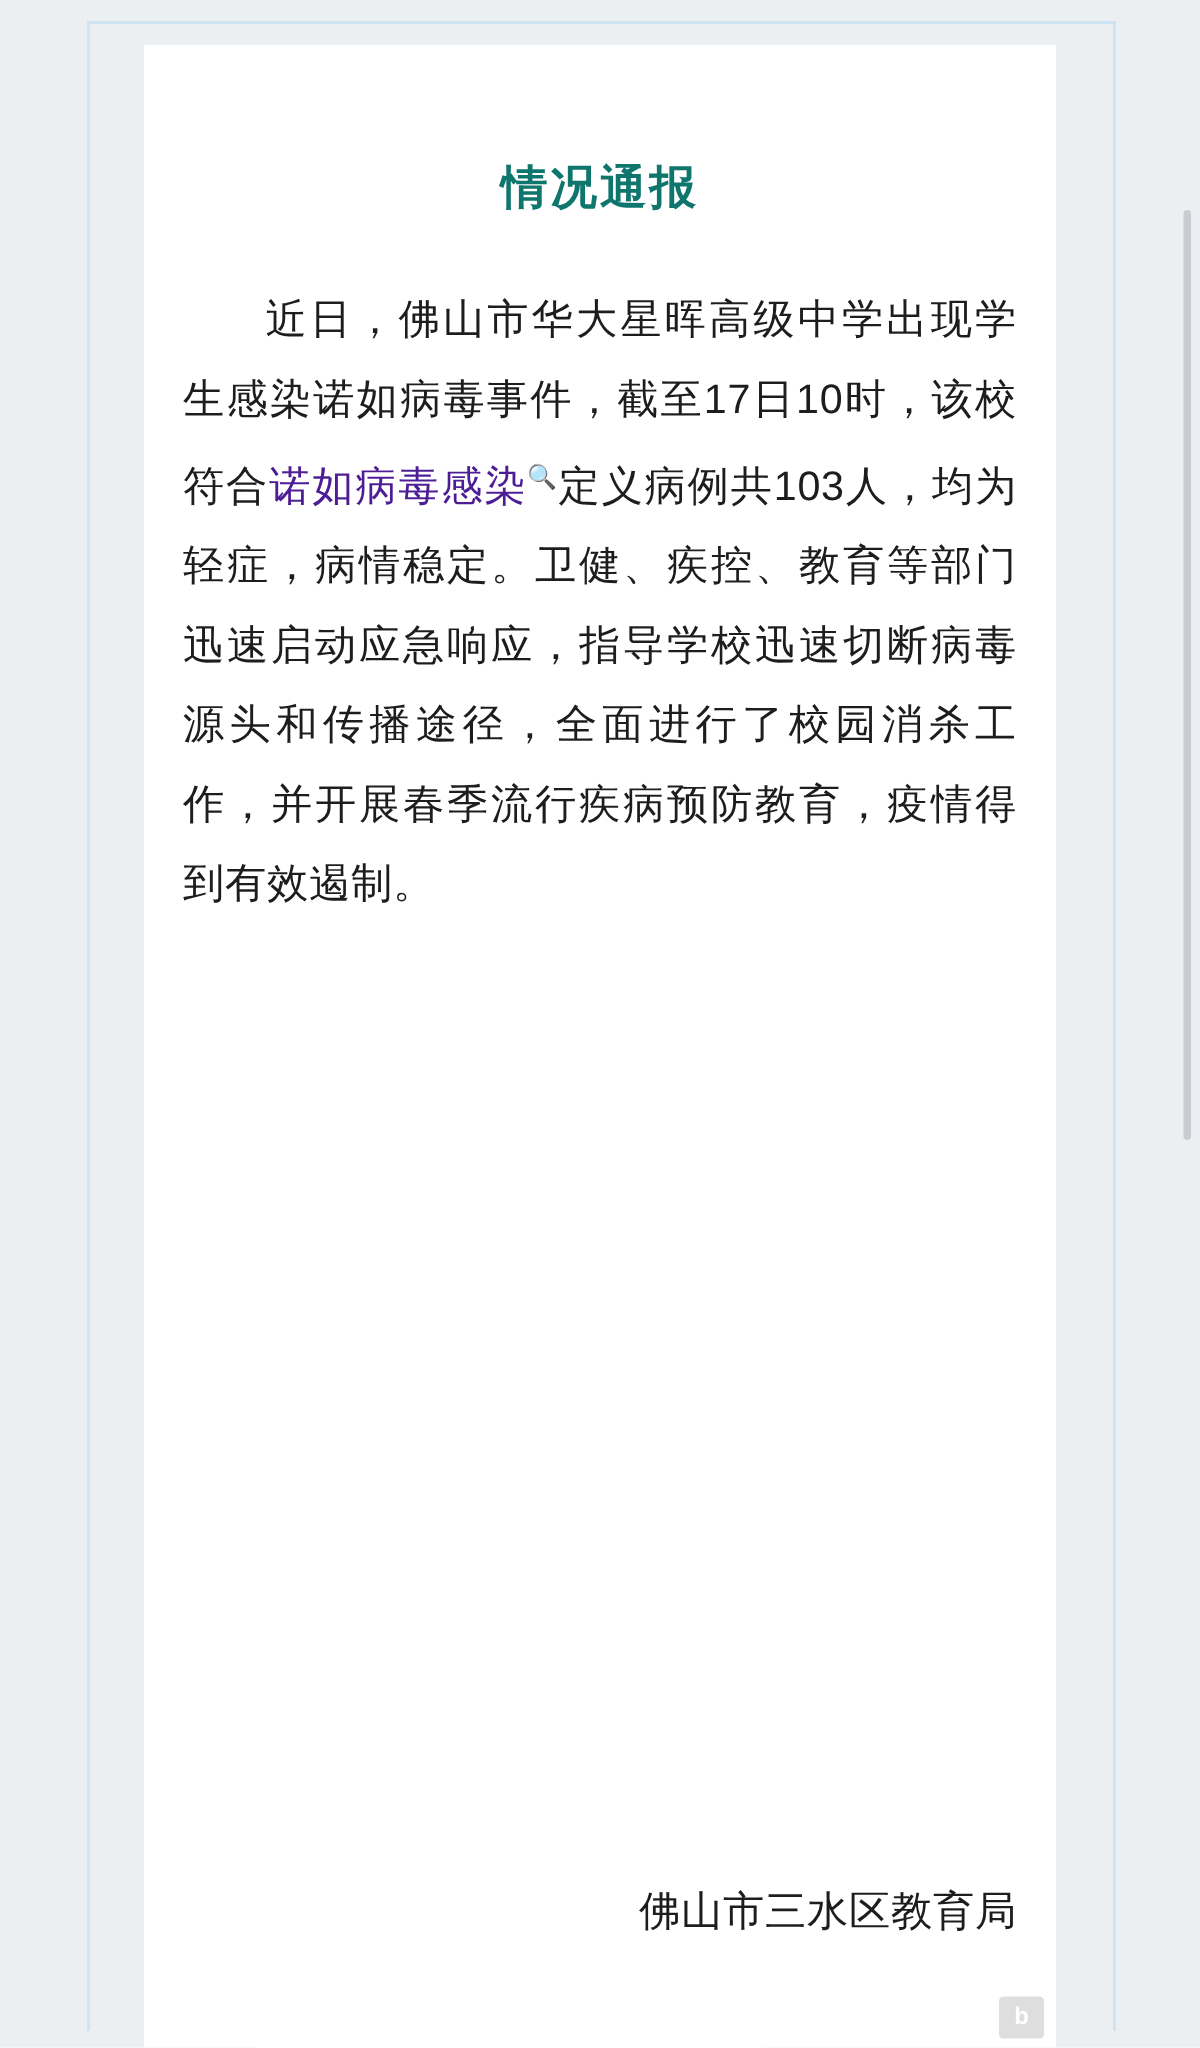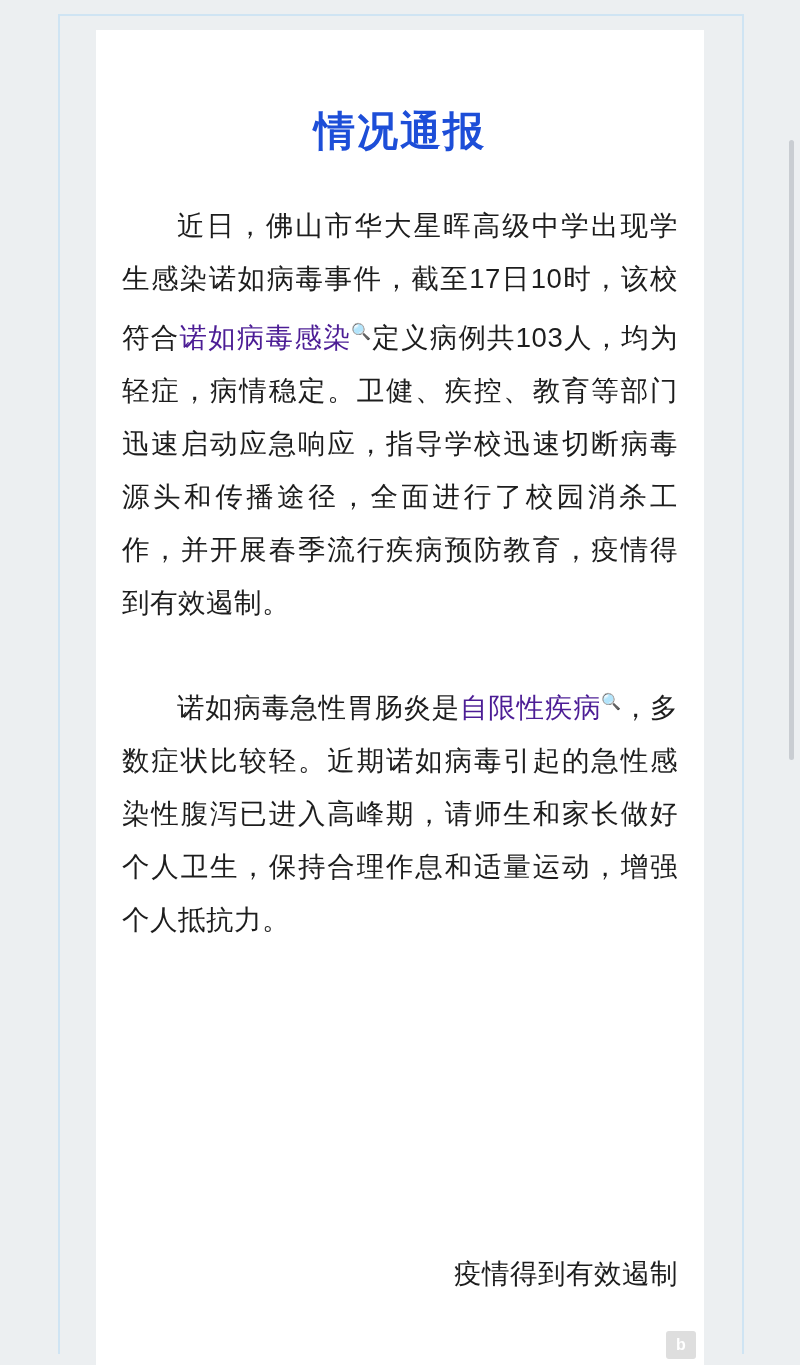--- a/index.html
+++ b/index.html
@@ -47,23 +47,23 @@
     position: absolute;
     left: 96px;
     top: 30px;
     width: 608px;
     height: 1335px;
     box-sizing: border-box;
     padding: 56px 26px 0 26px;
   }
   .title {
     text-align: center;
-    font-size: 41px;
+    font-size: 31px;
     font-weight: bold;
-    color: #1d4ed8;
+    color: #0f766e;
     letter-spacing: 2px;
     margin: 18px 0 40px 0;
     font-family: "Liberation Sans", "DejaVu Sans", sans-serif;
   }
   .para {
     font-size: 27.5px;
     line-height: 53px;
     color: #1d1d1d;
     text-align: justify;
     text-justify: inter-ideograph;
@@ -125,23 +125,22 @@
 <div class="page">
   <div class="frame"></div>
   <div class="sheet"></div>
 
   <div class="doc">
 
     <div class="title">情况通报</div>
 
     <p class="para"><span>近日，佛山市华大星晖高级中学出现学生感染诺如病毒事件，截至17日10时，该校符合</span><span class="link">诺如病毒感染</span><span class="link-mag">🔍</span><span>定义病例共103人，均为轻症，病情稳定。卫健、疾控、教育等部门迅速启动应急响应，指导学校迅速切断病毒源头和传播途径，全面进行了校园消杀工作，并开展春季流行疾病预防教育，疫情得到有效遏制。</span></p>
 
-    <p class="para second"><span>诺如病毒急性胃肠炎是</span><span class="link">自限性疾病</span><span class="link-mag">🔍</span><span>，多数症状比较轻。近期诺如病毒引起的急性感染性腹泻已进入高峰期，请师生和家长做好个人卫生，保持合理作息和适量运动，增强个人抵抗力。</span></p>
 
     <div class="signature">
-      <span class="sig-line">疫情得到有效遏制</span>
+      <span class="sig-line">佛山市三水区教育局</span>
     </div>
 
     <div class="watermark">b</div>
   </div>
 
   <div class="scrollbar"></div>
 </div>
 
 </body></html>

